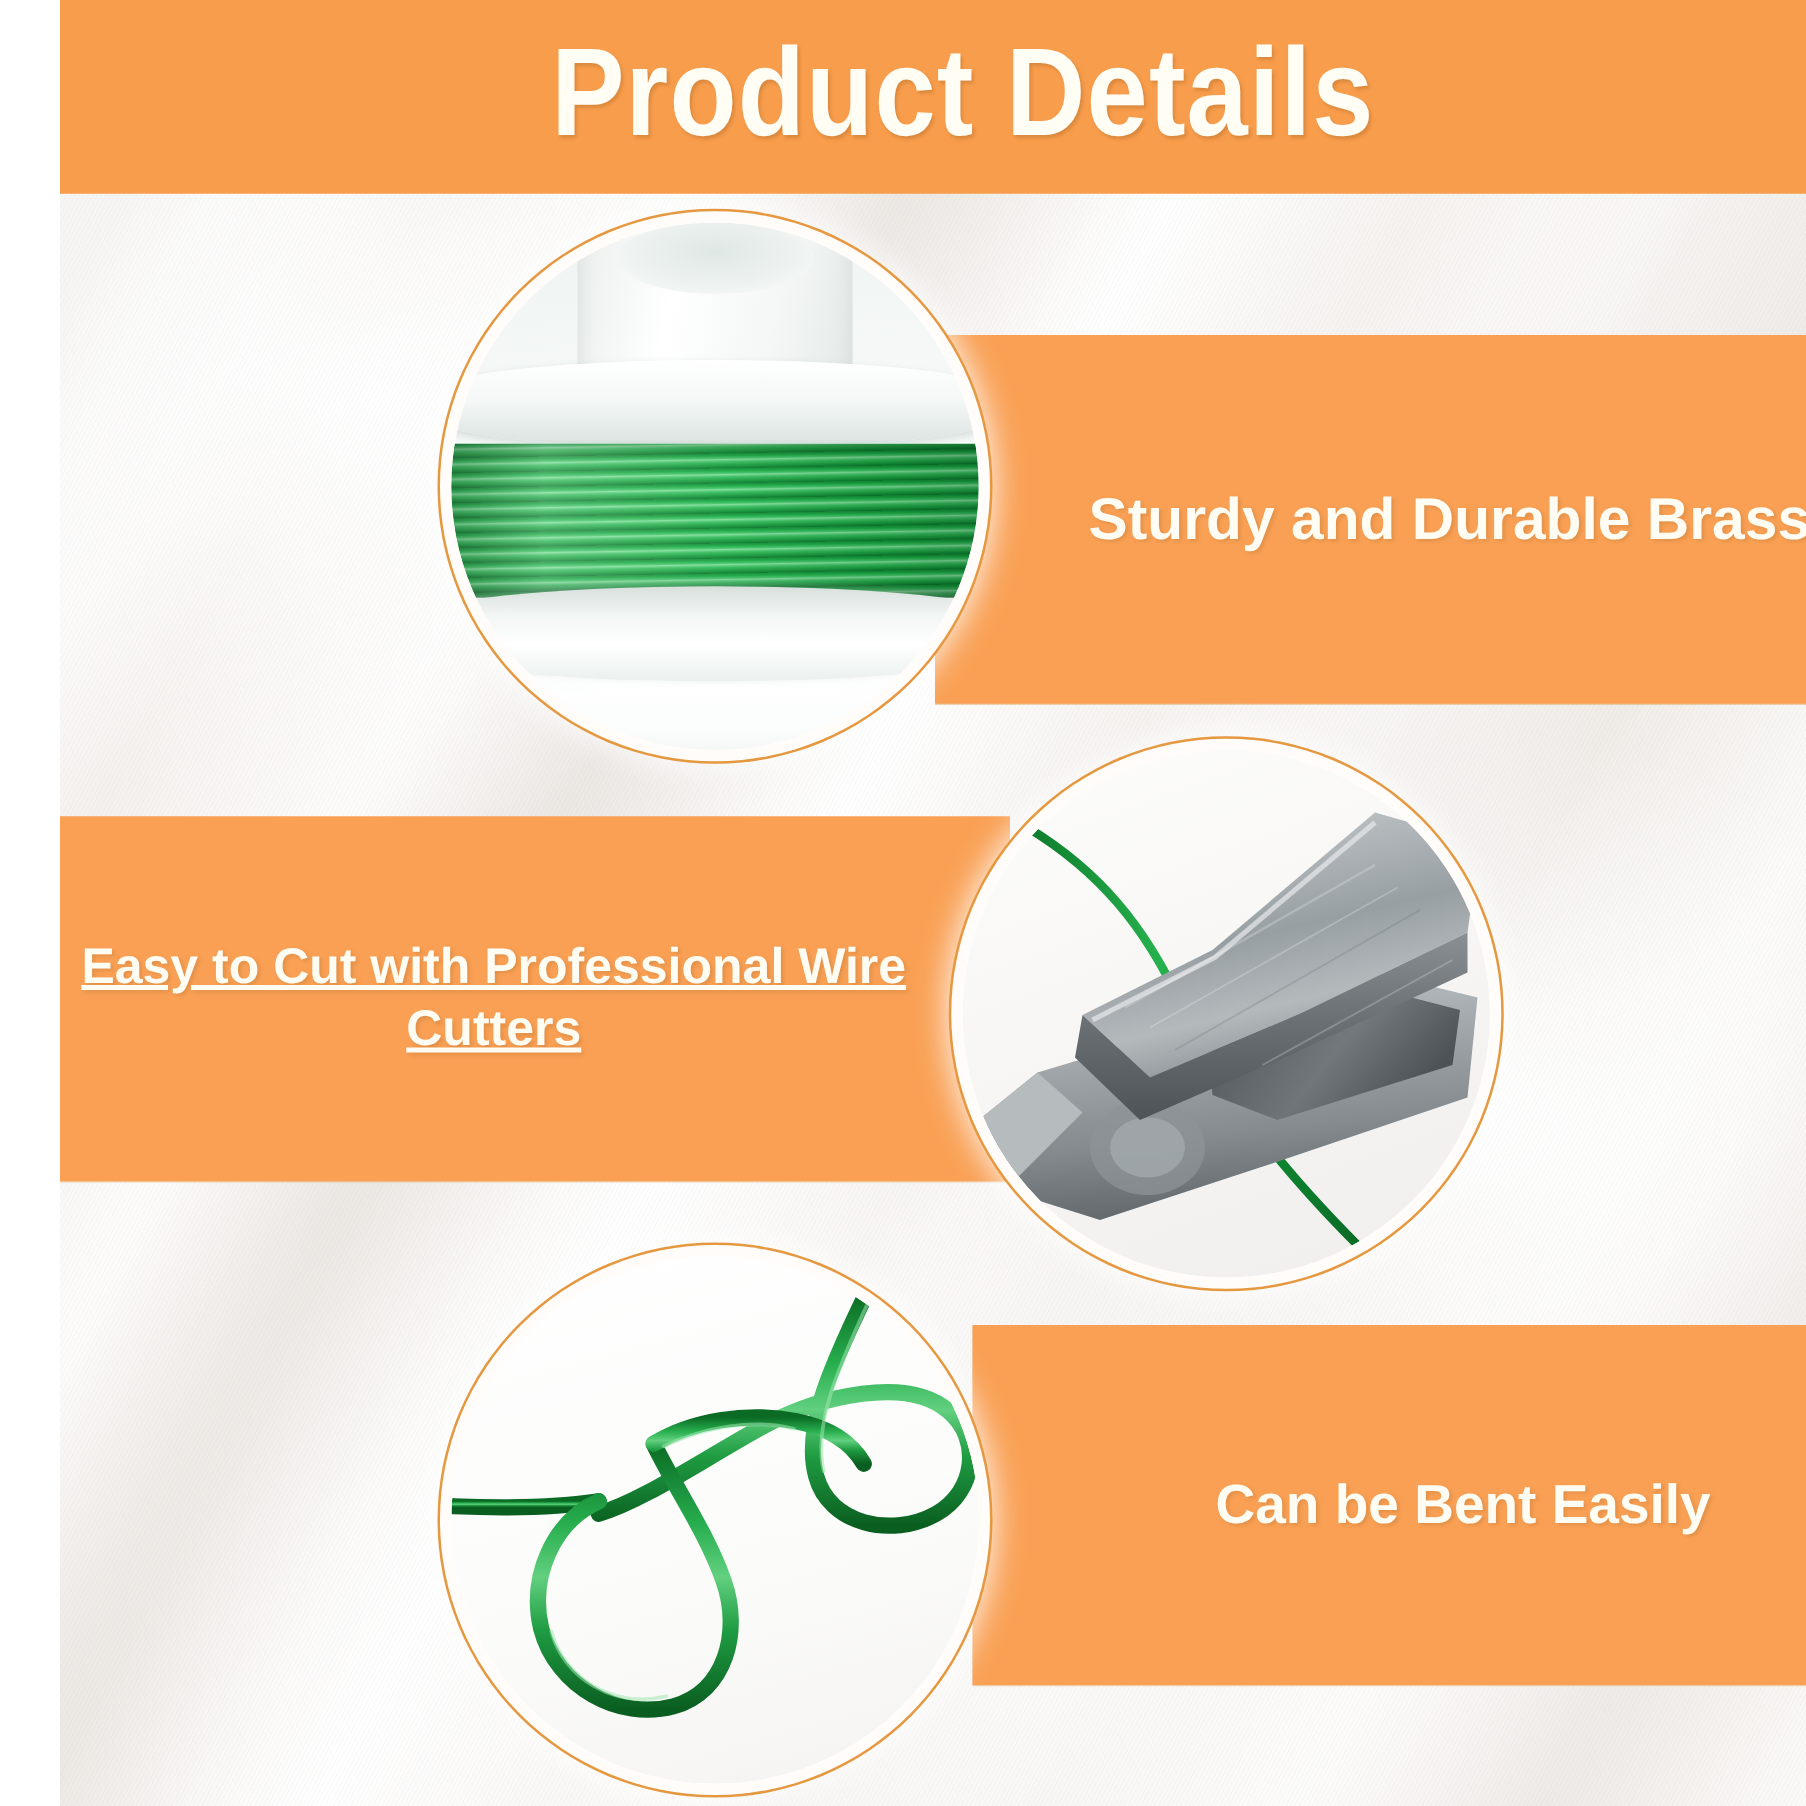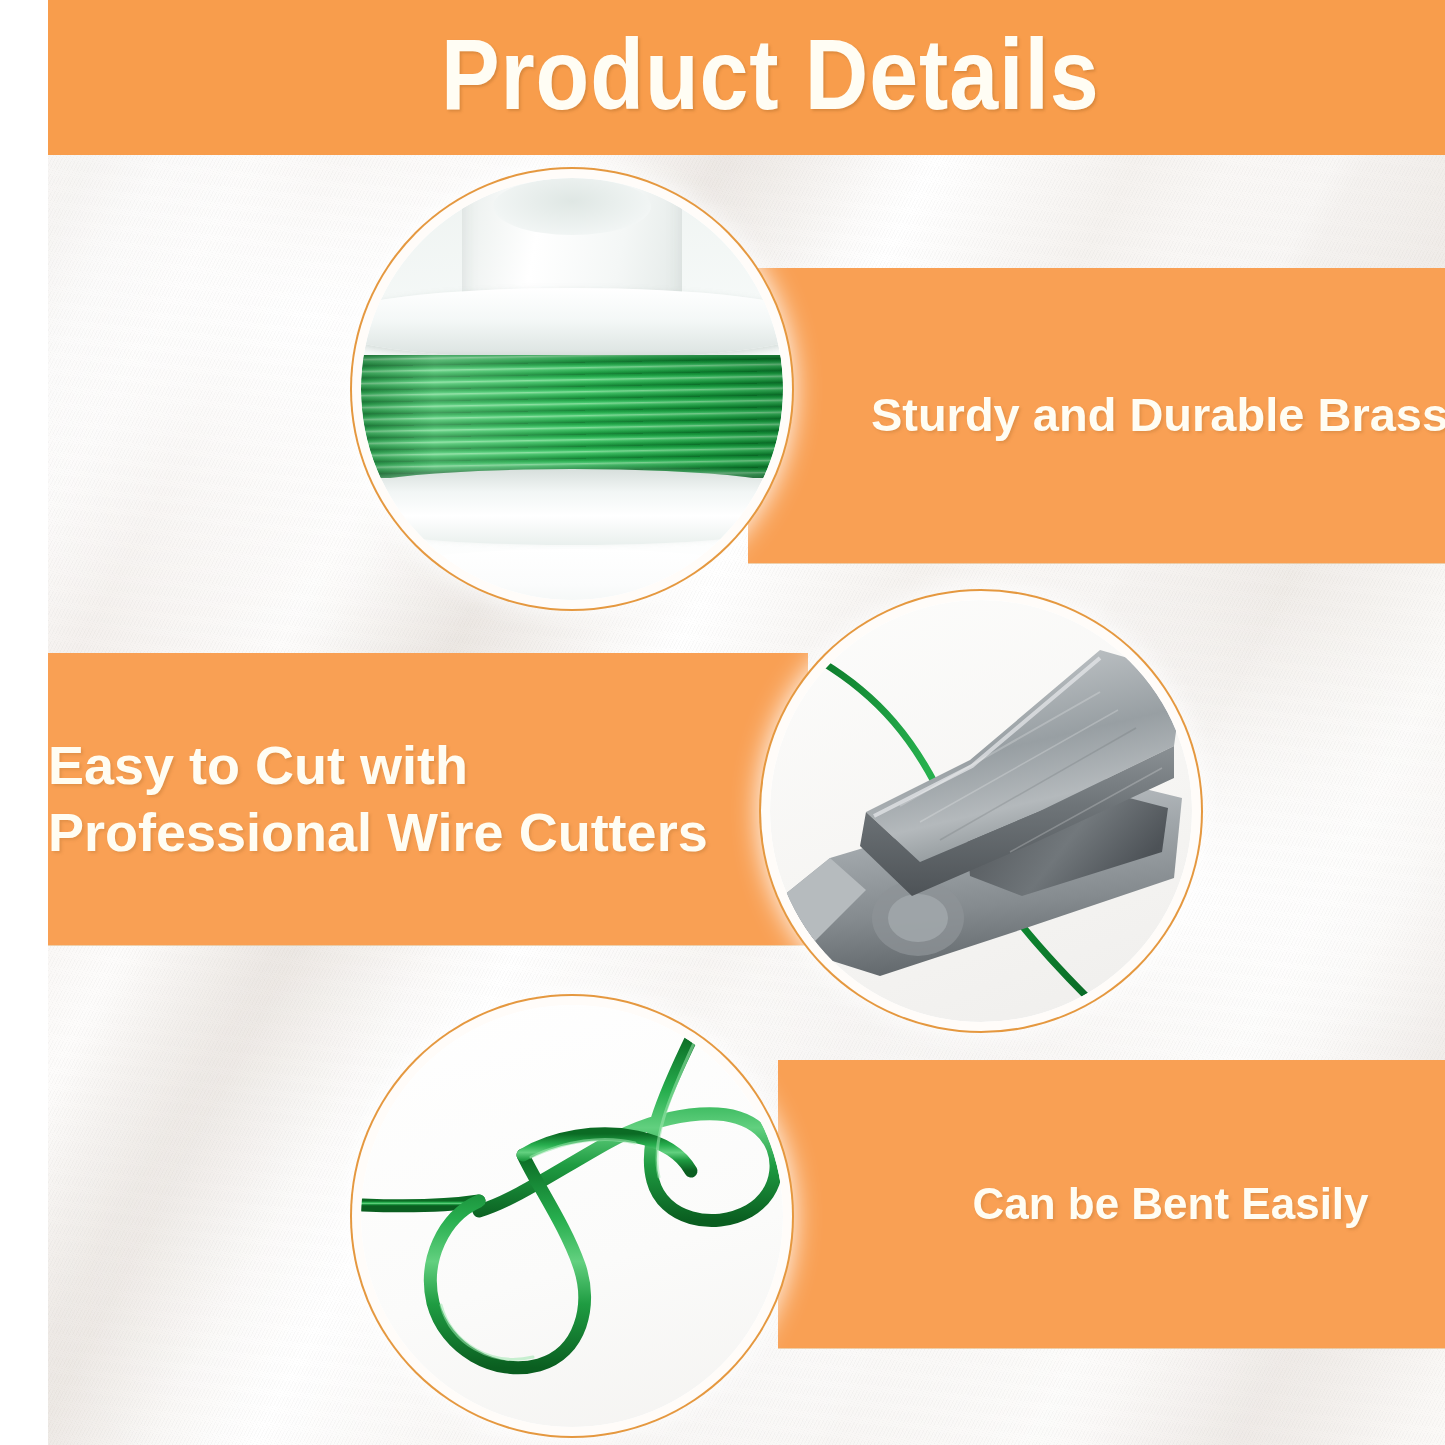--- a/index.html
+++ b/index.html
@@ -107,21 +107,21 @@
   #banner-1 {
     left: 700px; top: 268px; width: 745px; height: 295px;
     justify-content: center;
   }
   #banner-1 .feat-text { font-size: 47px; padding-left: 78px; text-align: center; }
 
   #banner-2 {
     left: 0px; top: 653px; width: 760px; height: 292px;
     justify-content: center;
   }
-  #banner-2 .feat-text { font-size: 54px; text-align: left; padding-right: 66px; }
+  #banner-2 .feat-text { font-size: 40px; text-align: center; padding-right: 66px; text-decoration: underline; }
 
   #banner-3 {
     left: 730px; top: 1060px; width: 715px; height: 288px;
     justify-content: center;
   }
   #banner-3 .feat-text { font-size: 44px; padding-left: 70px; text-align: right; }
 
   
   .medallion {
     position: absolute;

